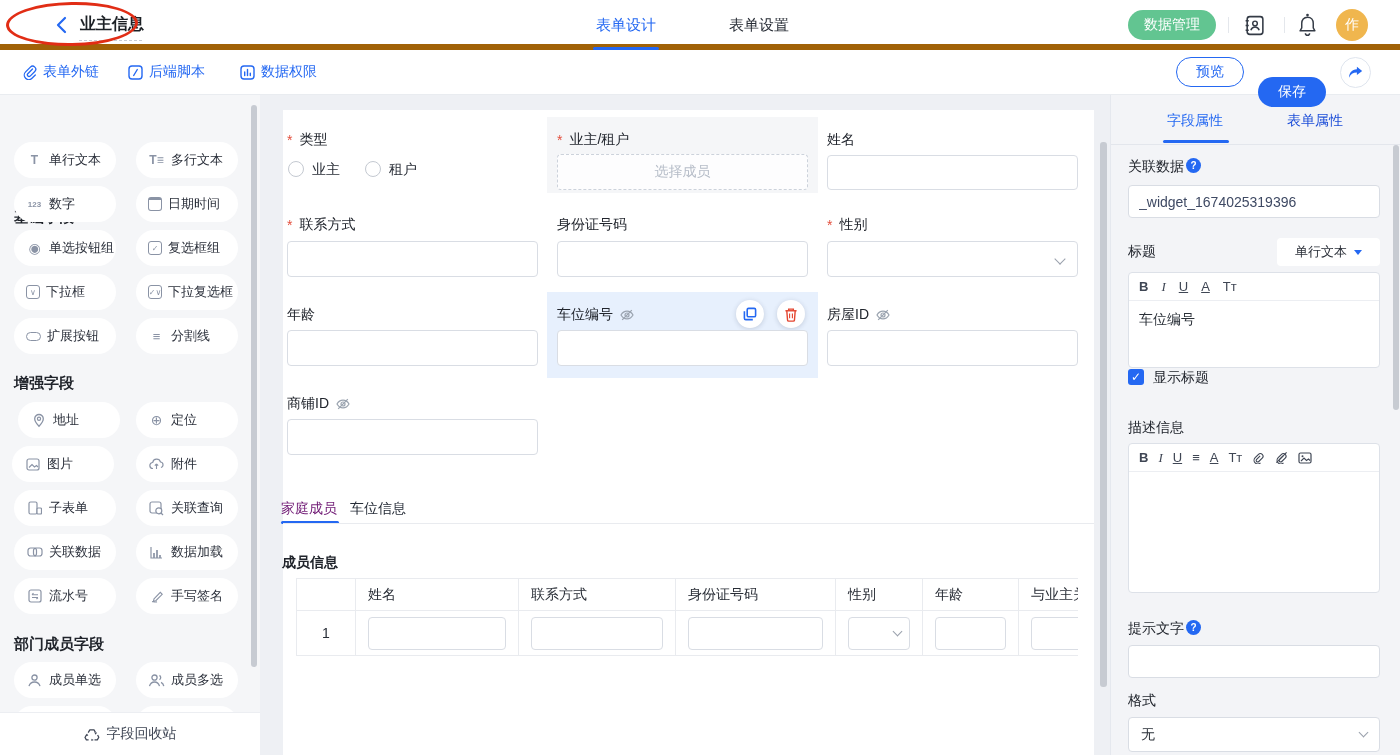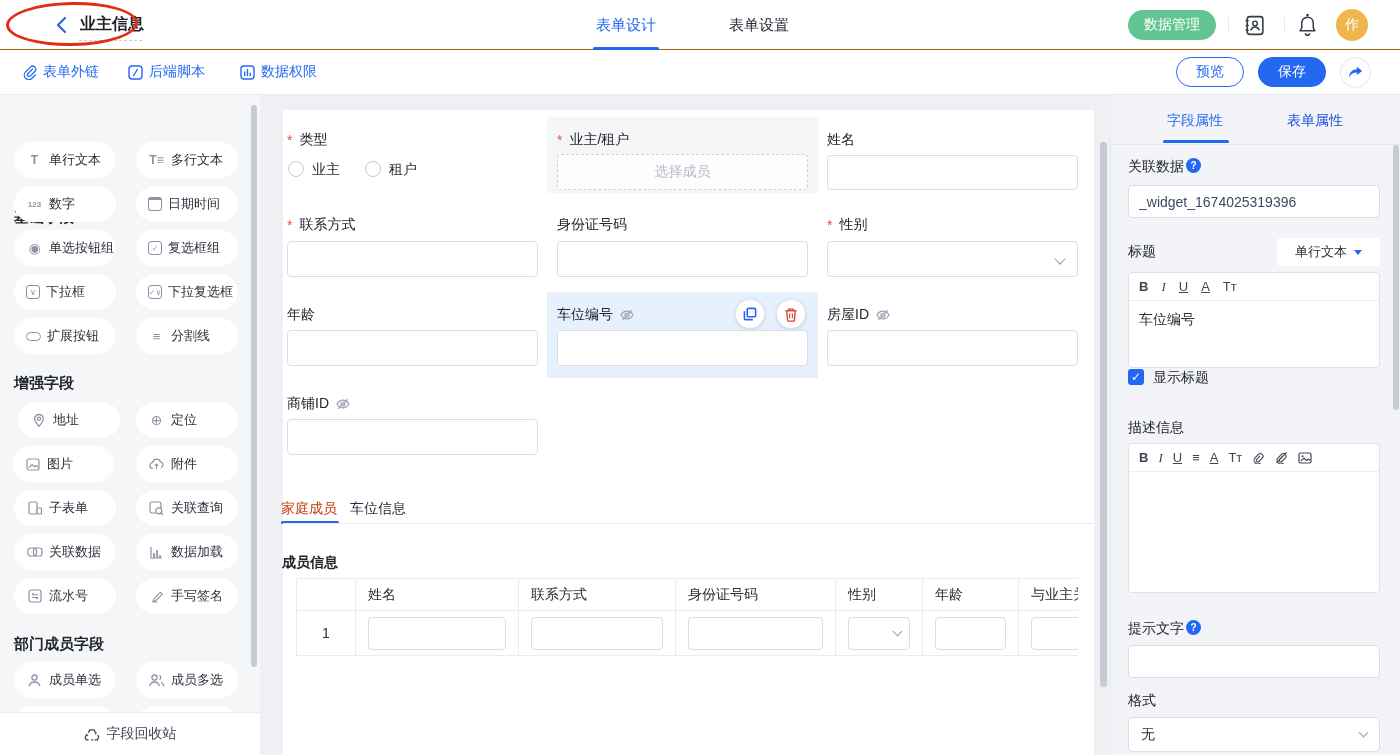--- a/index.html
+++ b/index.html
@@ -2,37 +2,37 @@
 <html><head>
 <meta charset="utf-8">
 <style>
   * { margin:0; padding:0; box-sizing:border-box; }
   html,body { width:1400px; height:755px; overflow:hidden; }
   body { font-family:"Liberation Sans","DejaVu Sans",sans-serif; background:#fff; position:relative; color:#21252d; }
   .abs { position:absolute; }
   svg { display:block; }
 
   
-  .header { left:0; top:0; width:1400px; height:50px; background:#fff; border-bottom:1px solid #a16207; z-index:5; }
+  .header { left:0; top:0; width:1400px; height:50px; background:#fff; border-bottom:6px solid #a16207; z-index:5; }
   .back-title { font-size:16px; font-weight:600; color:#1c2025; }
   .title-dash { border-bottom:1px dashed #c8ccd4; }
   .annotation { border:3px solid #e12d15; border-radius:50%; transform:rotate(-1deg); pointer-events:none; z-index:60; }
   .htab { font-size:15px; color:#272c35; cursor:pointer; }
   .htab.active { color:#2468f2; }
   .htab-underline { background:#2468f2; height:3px; border-radius:2px; }
   .pill { border-radius:16px; height:30px; display:flex; align-items:center; justify-content:center; font-size:14px; cursor:pointer; }
   .pill-green { background:#62c591; color:#fff; padding:0 16px; }
   .vdiv { width:1px; height:16px; background:#e4e7ec; }
   .avatar { width:32px; height:32px; border-radius:50%; background:#f0b64e; color:#fff; font-size:14px; display:flex; align-items:center; justify-content:center; }
 
   
   .toolbar { left:0; top:50px; width:1400px; height:45px; background:#fff; border-bottom:1px solid #e9ecf0; z-index:4; }
   .tlink { display:flex; align-items:center; gap:6px; color:#2468f2; font-size:14px; cursor:pointer; }
   .btn-outline { border:1px solid #2468f2; color:#2468f2; background:#fff; width:68px; }
-  .btn-primary { background:#2468f2; color:#fff; width:68px; }
+  .btn-primary { background:#2468f2; color:#fff; width:68px;margin-top:20px; }
   .btn-circle { width:31px; height:31px; border-radius:50%; background:#fff; border:1px solid #dfe5ee; display:flex; align-items:center; justify-content:center; cursor:pointer; }
 
   
   .sidebar { left:0; top:95px; width:260px; height:660px; background:#f5f6f8; }
   .sec-title { font-size:15px; font-weight:700; color:#20242b; }
   .sbtn { width:102px; height:36px; background:#fff; border-radius:18px; display:flex; align-items:center; gap:6px; padding-left:12px; cursor:pointer; position:absolute; }
   .sbl { font-size:13px; color:#2a2f3a; white-space:nowrap; }
   .gi { width:17px; display:inline-flex; justify-content:center; color:#8a93a5; font-size:12px; font-weight:600; flex:none; }
   .gi.num { font-size:8px; letter-spacing:0; }
   .boxicon { width:14px; height:14px; border:1.2px solid #8a93a5; border-radius:3px; display:inline-flex; align-items:center; justify-content:center; font-size:8px; color:#8a93a5; font-weight:400; flex:none; }
@@ -47,21 +47,21 @@
   .req::before { content:"*"; color:#e34d3b; margin-right:1px; }
   .inp { background:#fff; border:1px solid #d9dde4; border-radius:4px; height:35px; width:251px; }
   .hl-block { background:#f5f6f8; }
   .sel-block { background:#e7f0fd; }
   .dashbox { border:1px dashed #ccd2db; border-radius:4px; background:#fdfdfe; display:flex; align-items:center; justify-content:center; font-size:14px; color:#b6bdc8; }
   .radio { width:16px; height:16px; border:1px solid #c4c9d1; border-radius:50%; background:#fff; display:inline-block; }
   .ropt { font-size:14px; color:#262b34; }
   .chev { width:8px; height:8px; border-right:1.4px solid #9aa1ac; border-bottom:1.4px solid #9aa1ac; transform:rotate(45deg); }
   .cbtn { width:28px; height:28px; border-radius:50%; background:#fff; box-shadow:0 1px 5px rgba(31,45,70,.18); display:flex; align-items:center; justify-content:center; cursor:pointer; }
   .ctab { font-size:14px; cursor:pointer; color:#262d38; }
-  .ctab.active { color:#c2410c; }
+  .ctab.active { color:#701a75; }
   .subtitle { font-size:14px; font-weight:700; color:#20242b; }
   .tclip { overflow:hidden; }
   .stable { border-collapse:collapse; table-layout:fixed; background:#fff; }
   .stable th, .stable td { border:1px solid #e9ebef; font-weight:500; font-size:14px; color:#282d36; text-align:left; padding:0 12px; white-space:nowrap; }
   .stable th { height:32px; }
   .stable td { height:45px; }
   .cellinp { background:#fff; border:1px solid #d9dde4; border-radius:4px; height:33px; width:100%; }
   
   
   .panel { left:1110px; top:95px; width:290px; height:660px; background:#f3f4f7; border-left:1px solid #e5e8ee; }

